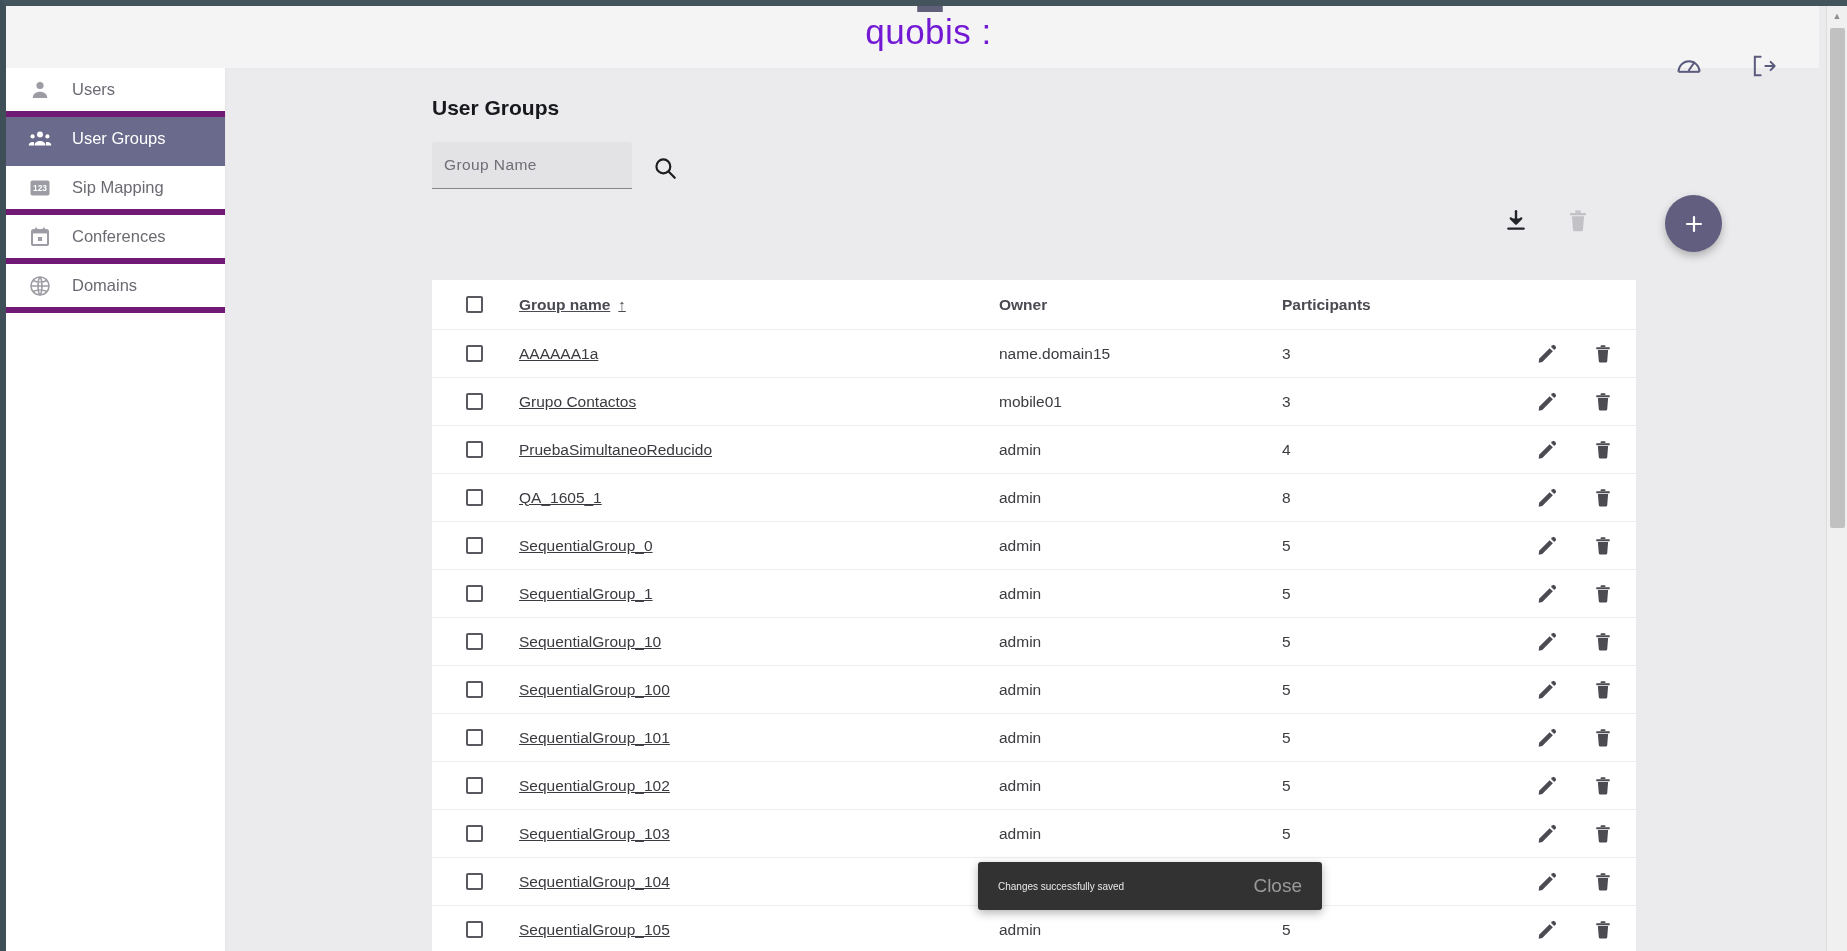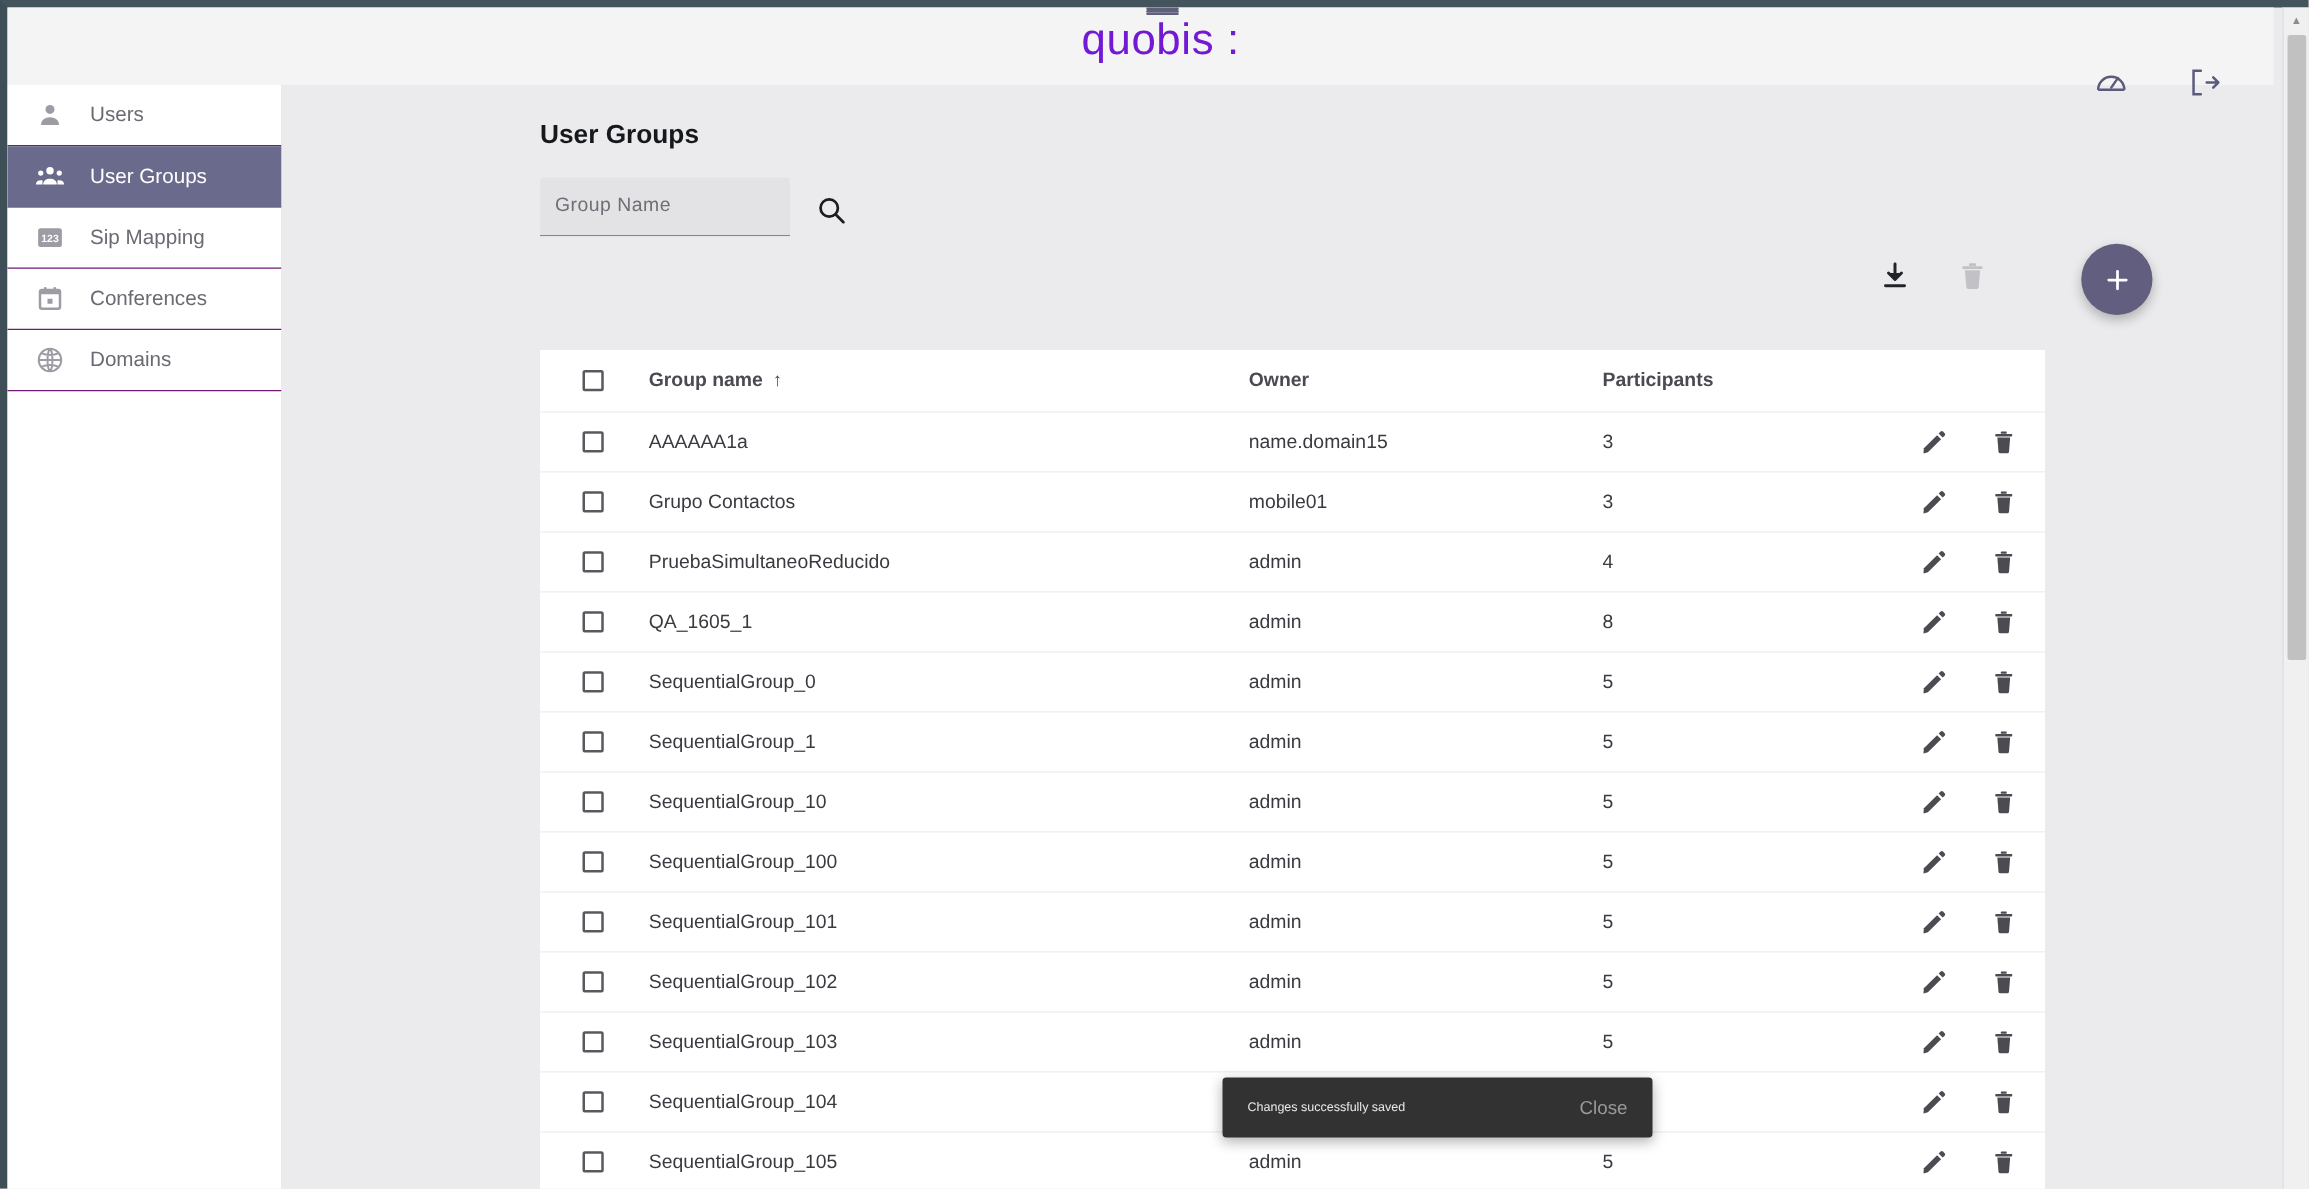--- a/index.html
+++ b/index.html
@@ -54,21 +54,21 @@
     top: 62px; left: 0;
     width: 220px; height: 889px;
     background: #ffffff;
     border-right: 1px solid #e4e4e6;
     z-index: 20;
   }
   .nav-item {
     display: flex; align-items: center;
     height: 49px;
     padding-left: 22px;
-    border-bottom: 1px solid #701a75;
+    border-bottom: 6px solid #701a75;
     cursor: pointer;
     color: #6a6a72;
     font-size: 16.5px;
   }
   .nav-item .nav-ico {
     width: 24px; height: 24px;
     margin-right: 20px;
     display: flex; align-items: center; justify-content: center;
     color: #9c9ca4;
     flex: 0 0 24px;
@@ -153,41 +153,41 @@
     color: #3a3a40;
   }
   .trow.head { font-weight: bold; color: #4a4a52; height: 50px; }
   .c-check { width: 84px; display: flex; justify-content: center; align-items: center; }
   .cbox {
     width: 17px; height: 17px;
     border: 2px solid #58585f;
     border-radius: 2px;
     cursor: pointer; background: #fff;
   }
-  .c-name { width: 483px; padding-left: 3px; }
+  .c-name { width: 483px; padding-left: 3px; text-decoration: underline; }
   .c-owner { width: 283px; }
   .c-part { width: 236px; }
   .c-act { flex: 1; display: flex; align-items: center; gap: 34px; justify-content: flex-start; padding-left: 18px; }
   .row-icon { width: 22px; height: 22px; color: #4b4b51; cursor: pointer; }
   .sort-arrow { margin-left: 8px; font-size: 15px; }
 
   
   .toast {
     position: absolute;
     left: 752px; bottom: 47px;
     width: 344px; height: 48px;
     background: #323232;
     border-radius: 3px;
     display: flex; align-items: center; justify-content: space-between;
     padding: 0 20px;
     box-shadow: 0 3px 10px rgba(0,0,0,0.3);
     z-index: 40;
   }
   .toast-msg { color: #e9e9ea; font-size: 10px; }
-  .toast-close { color: #9a9a9a; font-size: 15px; cursor: pointer; margin-left: 40px; }
+  .toast-close { color: #9a9a9a; font-size: 19px; cursor: pointer; margin-left: 40px; }
 
   
   .scrollbar {
     position: absolute; top: 0; right: 0;
     width: 21px; height: 951px;
     background: #f0f0f0;
     border-left: 1px solid #dcdcdc;
     z-index: 50;
   }
   .sb-arrow {

